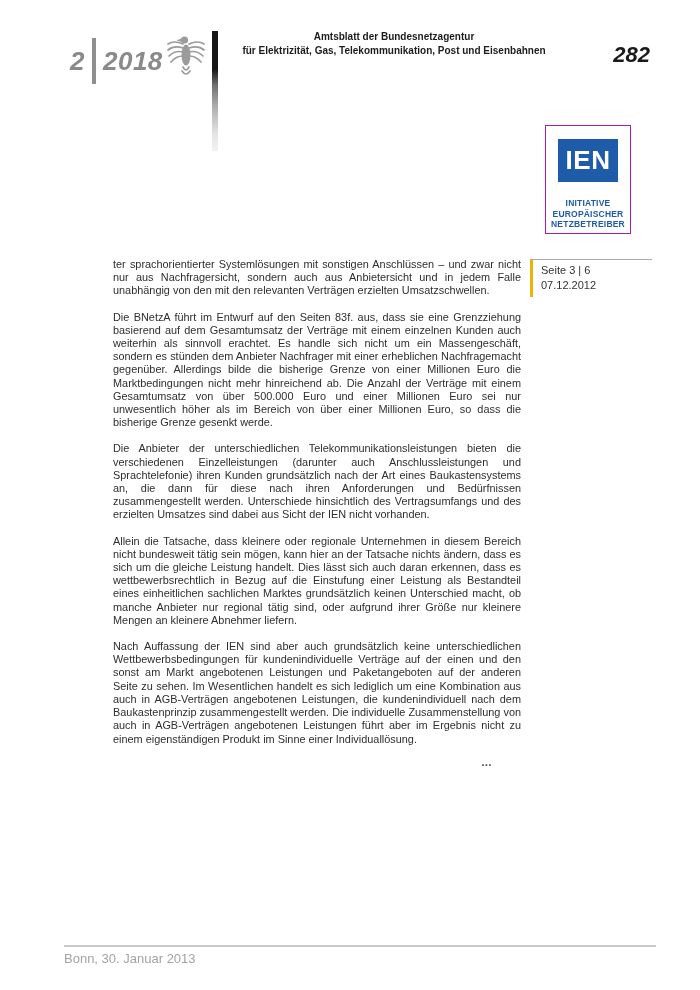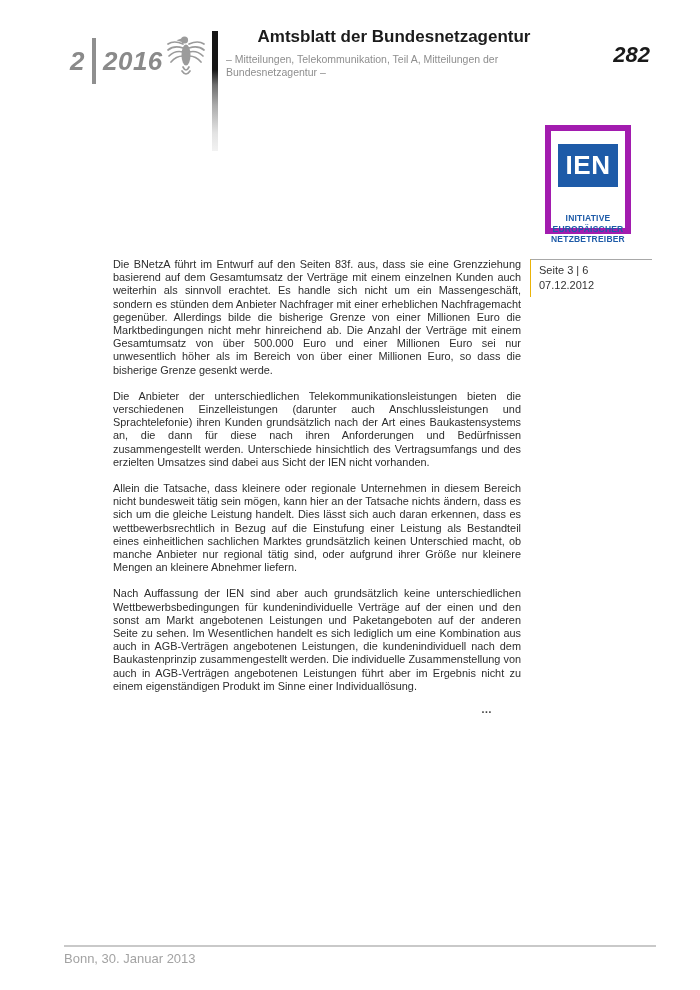--- a/index.html
+++ b/index.html
@@ -25,52 +25,52 @@
   .eagle-wrap { position: absolute; left: 166px; top: 31px; }
   .header-rule {
     position: absolute; left: 212px; top: 31px; width: 6px; height: 120px;
     background: linear-gradient(to bottom, #161616 0%, #161616 32%, #6f6f6f 45%, #ababab 62%, #e3e3e3 85%, #f2f2f2 100%);
   }
   .masthead {
     position: absolute; left: 226px; top: 30px; width: 336px;
     text-align: center;
   }
   .masthead .t1, .masthead .t2 {
-    font-weight: bold; color: #1c1c1c; font-size: 17px; line-height: 14px;
+    font-weight: bold; color: #1c1c1c; font-size: 10px; line-height: 14px;
   }
   .masthead .sub {
     margin-top: 9px; text-align: left;
     color: #8e8e8e; font-size: 10.5px; line-height: 13px;
   }
   .page-number {
     position: absolute; right: 50px; top: 42px;
     font-size: 22px; font-weight: bold; font-style: italic; color: #1a1a1a;
   }
 
   
   .ien-logo {
     position: absolute; left: 545px; top: 125px;
     width: 86px; height: 109px;
-    background: #ffffff; border: 6px solid #a21caf;
+    background: #ffffff; border: 1px solid #a21caf;
     box-sizing: border-box; text-align: center;
   }
   .ien-box {
     margin: 13px auto 0 auto; width: 60px; height: 43px;
     display: flex; align-items: center; justify-content: center;
     color: #ffffff; font-weight: bold; font-size: 26px; letter-spacing: 0.5px;
   }
   .ien-lines {
-    margin-top: 26px; font-weight: bold; font-size: 8.5px; line-height: 10.5px;
+    margin-top: 16px; font-weight: bold; font-size: 8.5px; line-height: 10.5px;
     letter-spacing: 0.2px;
   }
 
   
   .meta-box {
     position: absolute; left: 530px; top: 259px; width: 122px; height: 38px;
-    border-top: 1px solid #a8a8a8; border-left: 1px solid #eab308;
+    border-top: 1px solid #a8a8a8; border-left: 3px solid #eab308;
     padding: 3px 0 0 8px; box-sizing: border-box;
     font-size: 11px; line-height: 14.5px; color: #333333;
   }
 
   
   .body-col {
     position: absolute; left: 113px; top: 258px; width: 408px;
   }
   .body-col p {
     margin: 0 0 13px 0;
@@ -93,21 +93,21 @@
     position: absolute; left: 64px; top: 951px;
     font-size: 13px; color: #a3a3a3;
   }
 </style>
 </head>
 <body>
 
 <div class="issue-block">
   <span>2</span>
   <span class="issue-sep"></span>
-  <span>2016</span>
+  <span>2018</span>
 </div>
 
 <div class="eagle-wrap">
   <svg width="40" height="47" viewBox="0 0 40 47" aria-hidden="true">
     <g stroke="#9b9b9b" stroke-width="1.7" fill="none" stroke-linecap="round">
       <path d="M17 13 Q8 9 2 13"></path>
       <path d="M17 17 Q8 14 2 19"></path>
       <path d="M17 21 Q9 19 3 25"></path>
       <path d="M17 25 Q10 25 5 31"></path>
       <path d="M23 13 Q32 9 38 13"></path>
@@ -122,40 +122,41 @@
       <circle cx="18.5" cy="9" r="3.6"></circle>
       <path d="M15.5 7.5 L10.5 9.3 L15.5 11 Z"></path>
     </g>
   </svg>
 </div>
 
 <div class="header-rule"></div>
 
 <div class="masthead">
   <div class="t1">Amtsblatt der Bundesnetzagentur</div>
-  <div class="sub">– Mitteilungen, Telekommunikation, Teil A, Mitteilungen der Bundesnetzagentur –</div>
+  <div class="t2">für Elektrizität, Gas, Telekommunikation, Post und Eisenbahnen</div>
 </div>
 
 <div class="page-number">282</div>
 
 <div class="ien-logo">
   <div class="ien-box" id="ienBox" style="background: rgb(30, 91, 168);">IEN</div>
   <div class="ien-lines" id="ienLines" style="color: rgb(30, 91, 168);">
     <div>INITIATIVE</div>
     <div>EUROPÄISCHER</div>
     <div>NETZBETREIBER</div>
   </div>
 </div>
 
 <div class="meta-box">
   <div>Seite 3 | 6</div>
   <div>07.12.2012</div>
 </div>
 
 <div class="body-col">
+  <p>ter sprachorientierter Systemlösungen mit sonstigen Anschlüssen – und zwar nicht nur aus Nachfragersicht, sondern auch aus Anbietersicht und in jedem Falle unabhängig von den mit den relevanten Verträgen erzielten Umsatzschwellen.</p>
   <p>Die BNetzA führt im Entwurf auf den Seiten 83f. aus, dass sie eine Grenzziehung basierend auf dem Gesamtumsatz der Verträge mit einem einzelnen Kunden auch weiterhin als sinnvoll erachtet. Es handle sich nicht um ein Massengeschäft, sondern es stünden dem Anbieter Nachfrager mit einer erheblichen Nachfragemacht gegenüber. Allerdings bilde die bisherige Grenze von einer Millionen Euro die Marktbedingungen nicht mehr hinreichend ab. Die Anzahl der Verträge mit einem Gesamtumsatz von über 500.000 Euro und einer Millionen Euro sei nur unwesentlich höher als im Bereich von über einer Millionen Euro, so dass die bisherige Grenze gesenkt werde.</p>
   <p>Die Anbieter der unterschiedlichen Telekommunikationsleistungen bieten die verschiedenen Einzelleistungen (darunter auch Anschlussleistungen und Sprachtelefonie) ihren Kunden grundsätzlich nach der Art eines Baukastensystems an, die dann für diese nach ihren Anforderungen und Bedürfnissen zusammengestellt werden. Unterschiede hinsichtlich des Vertragsumfangs und des erzielten Umsatzes sind dabei aus Sicht der IEN nicht vorhanden.</p>
   <p>Allein die Tatsache, dass kleinere oder regionale Unternehmen in diesem Bereich nicht bundesweit tätig sein mögen, kann hier an der Tatsache nichts ändern, dass es sich um die gleiche Leistung handelt. Dies lässt sich auch daran erkennen, dass es wettbewerbsrechtlich in Bezug auf die Einstufung einer Leistung als Bestandteil eines einheitlichen sachlichen Marktes grundsätzlich keinen Unterschied macht, ob manche Anbieter nur regional tätig sind, oder aufgrund ihrer Größe nur kleinere Mengen an kleinere Abnehmer liefern.</p>
   <p>Nach Auffassung der IEN sind aber auch grundsätzlich keine unterschiedlichen Wettbewerbsbedingungen für kundenindividuelle Verträge auf der einen und den sonst am Markt angebotenen Leistungen und Paketangeboten auf der anderen Seite zu sehen. Im Wesentlichen handelt es sich lediglich um eine Kombination aus auch in AGB-Verträgen angebotenen Leistungen, die kundenindividuell nach dem Baukastenprinzip zusammengestellt werden. Die individuelle Zusammenstellung von auch in AGB-Verträgen angebotenen Leistungen führt aber im Ergebnis nicht zu einem eigenständigen Produkt im Sinne einer Individuallösung.</p>
   <p class="cont">…</p>
 </div>
 
 <div class="footer-rule"></div>
 <div class="footer-text">Bonn, 30. Januar 2013</div>
 

